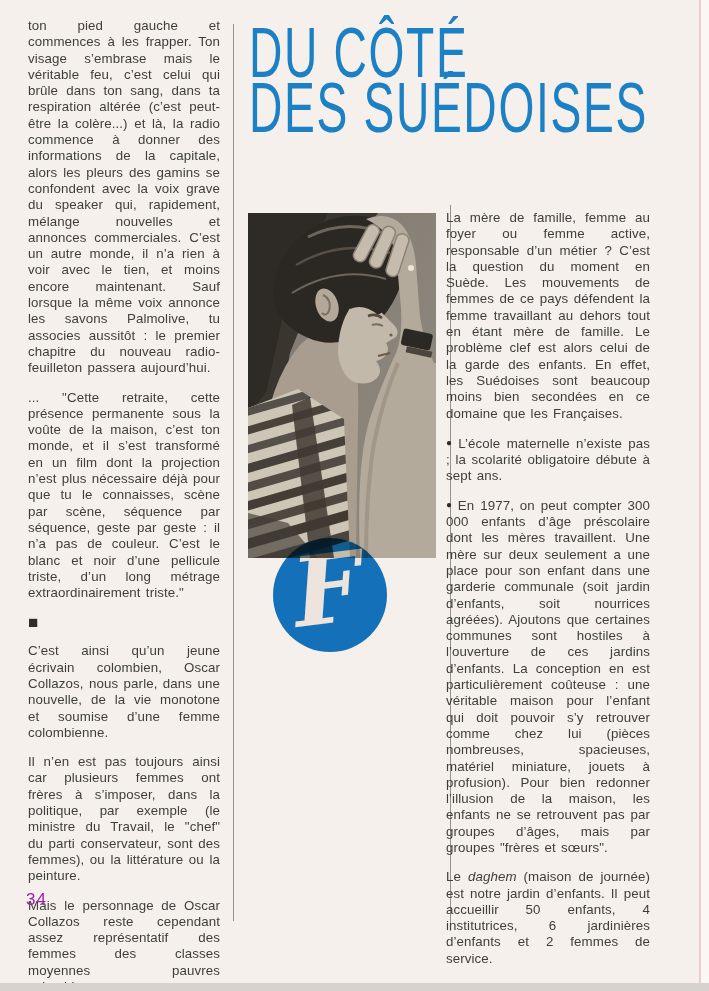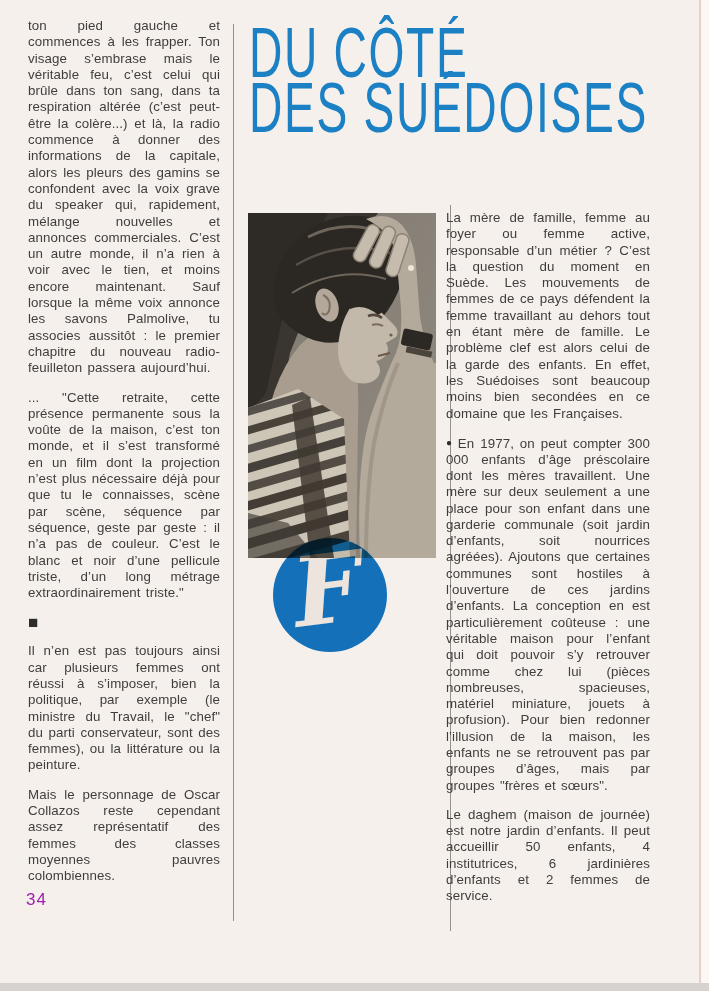--- a/index.html
+++ b/index.html
@@ -41,30 +41,31 @@
     font-family:"DejaVu Serif",serif;font-style:italic;font-weight:bold;
     font-size:96px;line-height:1;color:#f6f3ef;
   }
 
   #pagenum{position:absolute;left:26px;top:890px;font-size:17px;letter-spacing:1px;color:#a21caf}
 
   #rightEdge{position:absolute;left:699px;top:0;width:2px;height:991px;background:#e6d0c8}
   #rightStrip{position:absolute;left:701px;top:0;width:8px;height:991px;background:#faf7f5}
   #bottomBand{position:absolute;left:0;top:983px;width:709px;height:8px;background:#d7d2ce}
 
-  .it{}
+  .it{font-style:italic}
 </style>
 </head>
 <body>
 
 <div class="col" id="leftCol">
   <p>ton pied gauche et commences à les frapper. Ton visage s’embrase mais le véritable feu, c’est celui qui brûle dans ton sang, dans ta respiration altérée (c’est peut-être la colère...) et là, la radio commence à donner des informations de la capitale, alors les pleurs des gamins se confondent avec la voix grave du speaker qui, rapidement, mélange nouvelles et annonces commerciales. C’est un autre monde, il n’a rien à voir avec le tien, et moins encore maintenant. Sauf lorsque la même voix annonce les savons Palmolive, tu associes aussitôt : le premier chapitre du nouveau radio-feuilleton passera aujourd’hui.</p>
   <p>... "Cette retraite, cette présence permanente sous la voûte de la maison, c’est ton monde, et il s’est transformé en un film dont la projection n’est plus nécessaire déjà pour que tu le connaisses, scène par scène, séquence par séquence, geste par geste : il n’a pas de couleur. C’est le blanc et noir d’une pellicule triste, d’un long métrage extraordinairement triste."</p>
   <div class="sep-square">■</div>
-  <p>Il n’en est pas toujours ainsi car plusieurs femmes ont réussi à s’imposer, bien la politique, par exemple (le ministre du Travail, le "chef" du parti conservateur, sont des femmes), ou la littérature ou la peinture.</p>
+  <p>C’est ainsi qu’un jeune écrivain colombien, Oscar Collazos, nous parle, dans une nouvelle, de la vie monotone et soumise d’une femme colombienne.</p>
+  <p>Il n’en est pas toujours ainsi car plusieurs femmes ont frères à s’imposer, dans la politique, par exemple (le ministre du Travail, le "chef" du parti conservateur, sont des femmes), ou la littérature ou la peinture.</p>
   <p>Mais le personnage de Oscar Collazos reste cependant assez représentatif des femmes des classes moyennes pauvres colombiennes.</p>
 
 </div>
 
 <div class="rule" id="rule1"></div>
 <div class="rule" id="rule2"></div>
 
 <div id="title">
   <div>DU CÔTÉ</div>
   <div>DES SUÉDOISES</div>
@@ -131,20 +132,21 @@
     </g>
   </svg>
 </div>
 
 <div id="flogo">
   <span class="fletter">F</span>
 </div>
 
 <div class="col" id="rightCol">
   <p>La mère de famille, femme au foyer ou femme active, responsable d’un métier ? C’est la question du moment en Suède. Les mouvements de femmes de ce pays défendent la femme travaillant au dehors tout en étant mère de famille. Le problème clef est alors celui de la garde des enfants. En effet, les Suédoises sont beaucoup moins bien secondées en ce domaine que les Françaises.</p>
+  <p class="bp"><span class="dot">●</span><span>L’école maternelle n’existe pas ; la scolarité obligatoire débute à sept ans.</span></p>
   <p class="bp"><span class="dot">●</span><span>En 1977, on peut compter 300 000 enfants d’âge préscolaire dont les mères travaillent. Une mère sur deux seulement a une place pour son enfant dans une garderie communale (soit jardin d’enfants, soit nourrices agréées). Ajoutons que certaines communes sont hostiles à l’ouverture de ces jardins d’enfants. La conception en est particulièrement coûteuse : une véritable maison pour l’enfant qui doit pouvoir s’y retrouver comme chez lui (pièces nombreuses, spacieuses, matériel miniature, jouets à profusion). Pour bien redonner l’illusion de la maison, les enfants ne se retrouvent pas par groupes d’âges, mais par groupes "frères et sœurs".</span></p>
   <p><span>Le </span><span class="it">daghem</span><span> (maison de journée) est notre jardin d’enfants. Il peut accueillir 50 enfants, 4 institutrices, 6 jardinières d’enfants et 2 femmes de service.</span></p>
 </div>
 
 <div id="pagenum">34</div>
 
 <div id="rightEdge"></div>
 <div id="rightStrip"></div>
 <div id="bottomBand"></div>
 

